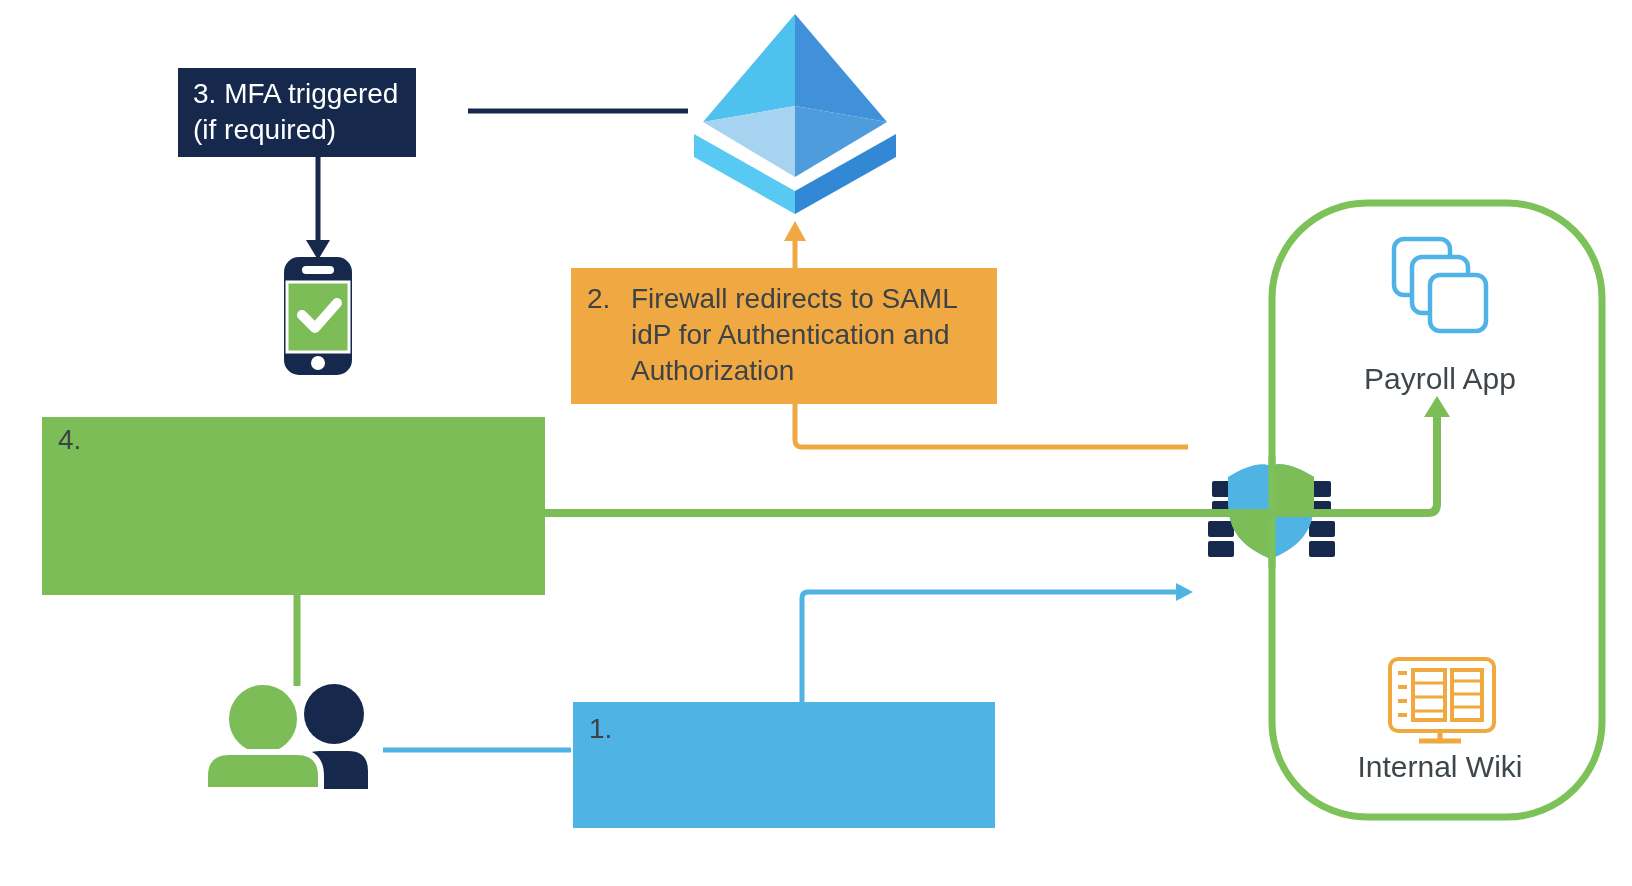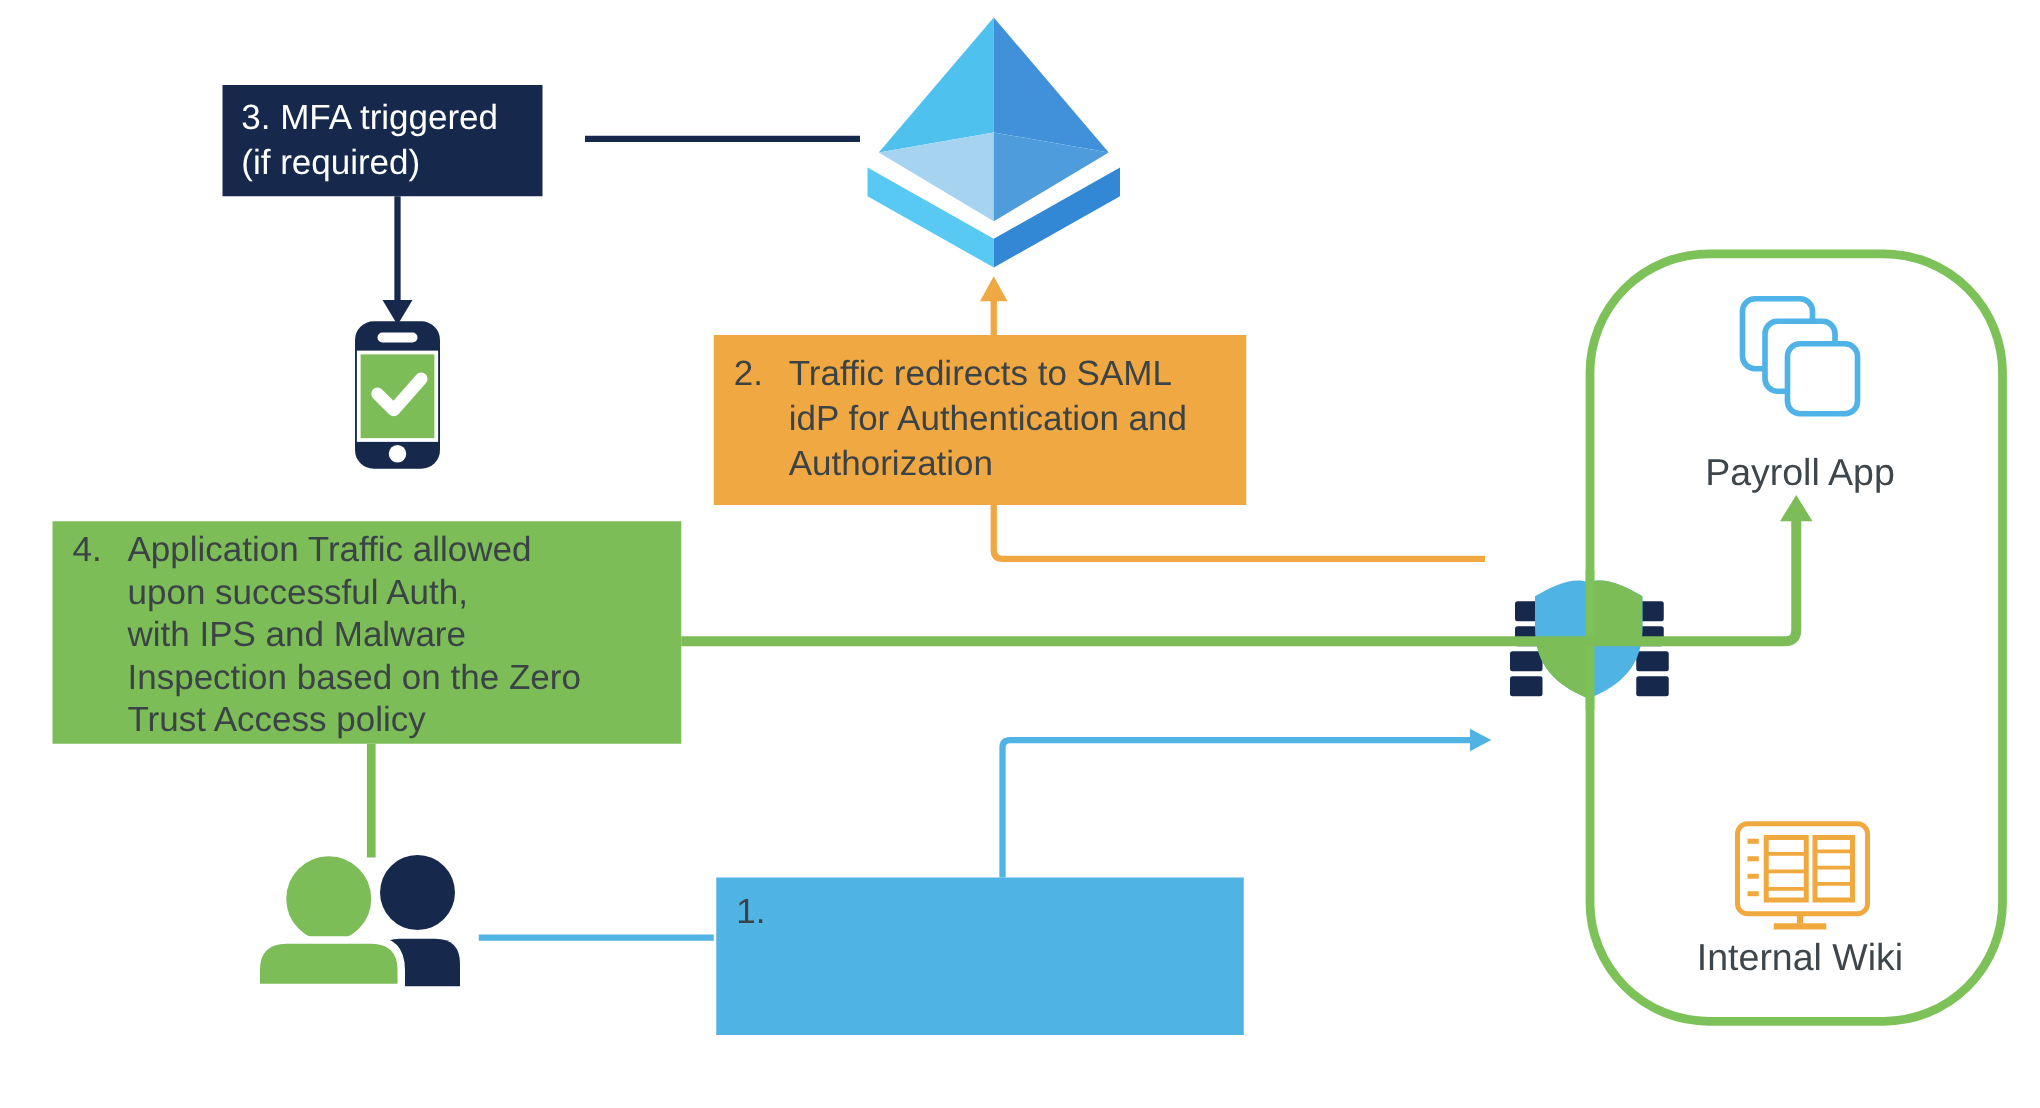--- a/index.html
+++ b/index.html
@@ -9,21 +9,21 @@
     --pyr_rim_l:#57C9F2; --pyr_rim_r:#3388D5;
     --payroll_blue:#4FB3E8; --wiki_orange:#F0A93F; --white:#FFFFFF;
   }
   html,body{margin:0;padding:0;background:#FFFFFF;}
   .canvas{position:relative;width:1632px;height:886px;background:#FFFFFF;overflow:hidden;
           font-family:"Liberation Sans",sans-serif;}
   .layer{position:absolute;left:0;top:0;width:1632px;height:886px;}
   .sbox{position:absolute;display:flex;align-items:flex-start;font-size:28px;color:var(--box_text);}
   .sbox .num{flex:none;width:44px;}
   .sbox .lines{white-space:pre-line;}
-  .box-step3{left:178px;top:68px;width:256px;height:89px;background:var(--navy);
+  .box-step3{left:178px;top:68px;width:238px;height:89px;background:var(--navy);
              color:var(--white);font-size:28px;line-height:36px;padding:8px 0 0 15px;box-sizing:border-box;
              white-space:pre-line;position:absolute;}
   .box-step2{left:571px;top:268px;width:426px;height:136px;background:var(--orange);
              padding:13px 0 0 16px;box-sizing:border-box;line-height:36px;}
   .box-step4{left:42px;top:417px;width:503px;height:178px;background:var(--green);
              padding:6px 0 0 16px;box-sizing:border-box;line-height:34px;}
   .box-step1{left:573px;top:702px;width:422px;height:126px;background:var(--blue);
              padding:9px 0 0 16px;box-sizing:border-box;line-height:36px;}
   .app-label{position:absolute;width:340px;text-align:center;color:var(--label_text);font-size:30px;}
   .label-payroll{left:1270px;top:362px;}
@@ -67,32 +67,27 @@
 
     <path d="M802,702 V598 Q802,592 808,592 H1176" class="s-blue nofill" stroke-width="5"></path>
     <polygon points="1176,583 1176,601 1193,592" class="f-blue"></polygon>
   </svg>
 
   <div class="box-step3">3.  MFA triggered
 (if required)</div>
 
   <div class="sbox box-step2">
     <span class="num">2.</span>
-    <div class="lines">Traffic redirects to SAML
+    <div class="lines">Firewall redirects to SAML
 idP for Authentication and
 Authorization</div>
   </div>
 
   <div class="sbox box-step4">
     <span class="num">4.</span>
-    <div class="lines">Application Traffic allowed
-upon successful Auth,
-with IPS and Malware
-Inspection based on the Zero
-Trust Access policy</div>
   </div>
 
   <div class="sbox box-step1">
     <span class="num">1.</span>
   </div>
 
   <div class="app-label label-payroll">Payroll App</div>
   <div class="app-label label-wiki">Internal Wiki</div>
 
   <svg class="layer" viewBox="0 0 1632 886">

